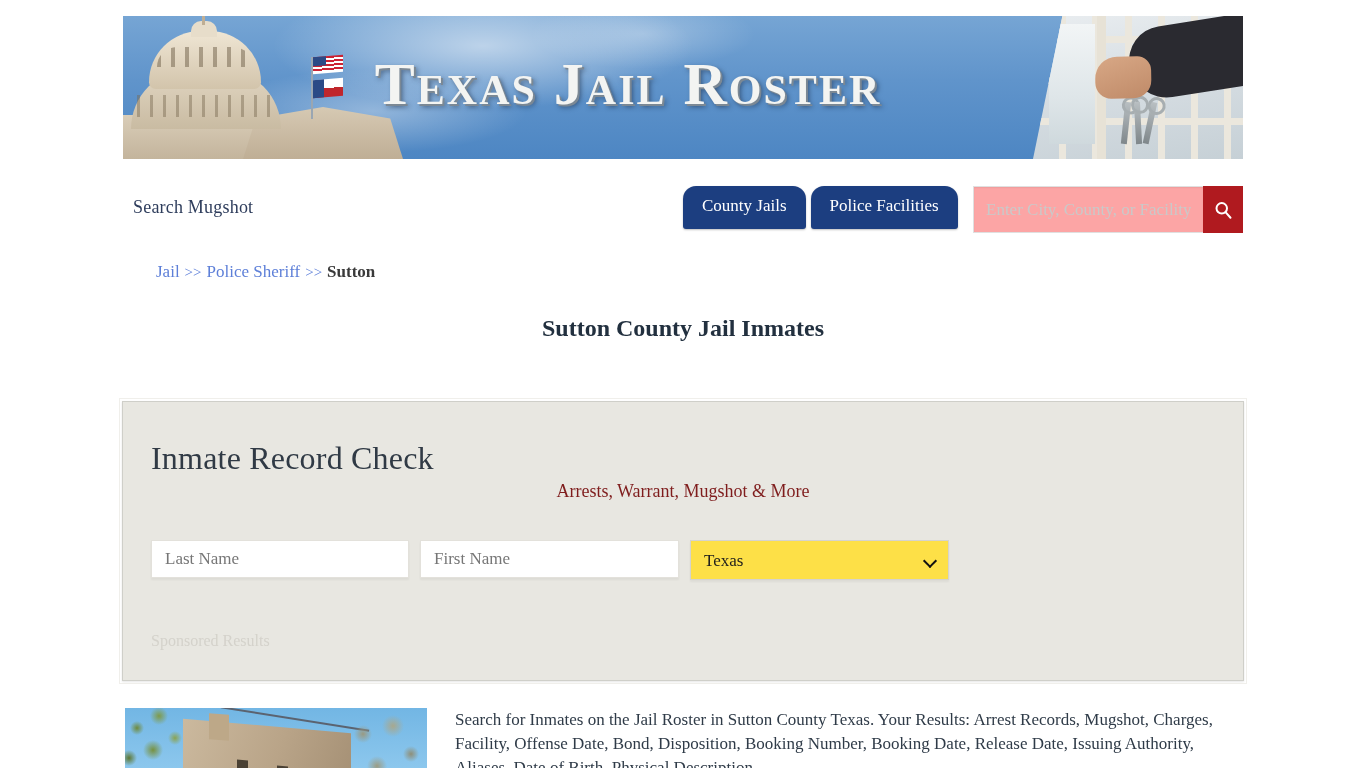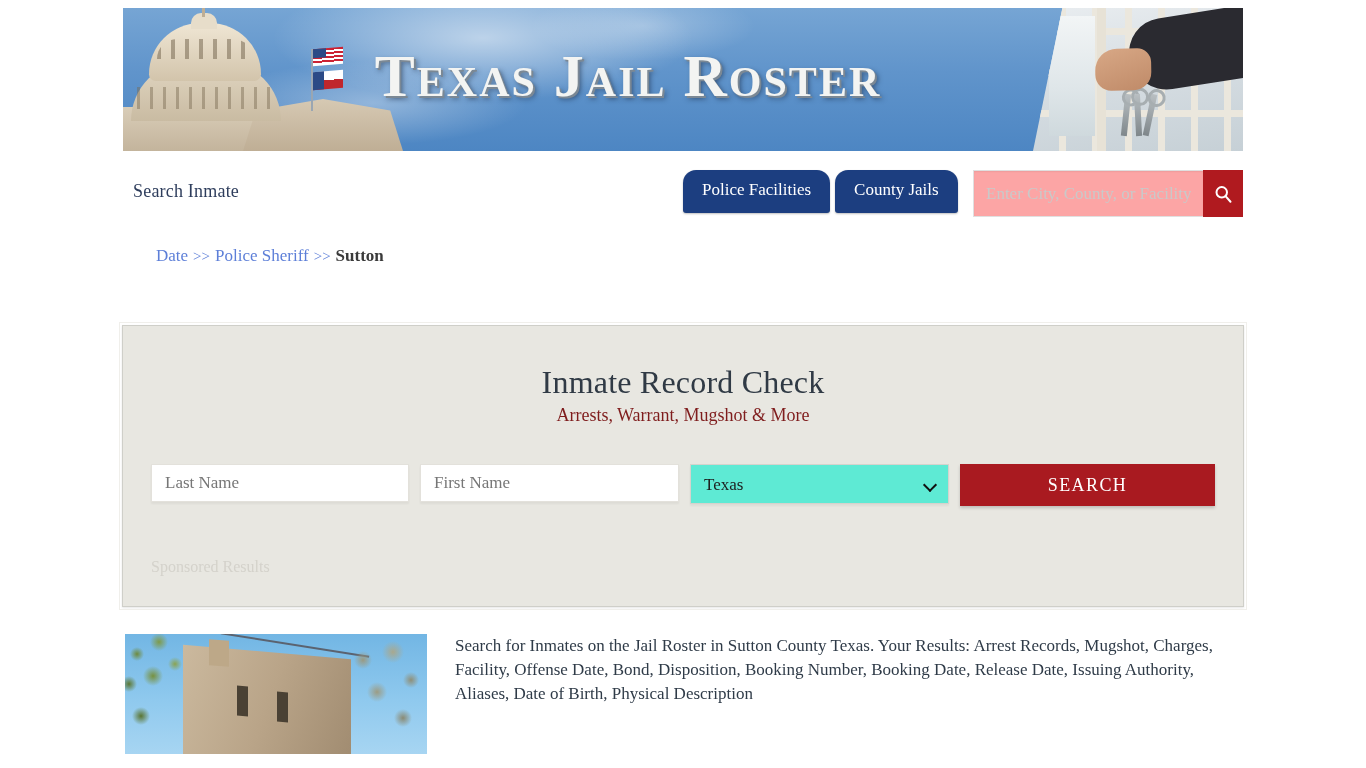--- a/index.html
+++ b/index.html
@@ -10,21 +10,21 @@
     font-family: "Liberation Serif", "DejaVu Serif", serif;
     overflow: hidden;
   }
   .page { width: 1366px; position: relative; }
 
   
   .banner {
     position: relative;
     width: 1120px;
     height: 143px;
-    margin: 8px auto;
+    margin: 16px auto;
     overflow: hidden;
     background: linear-gradient(180deg, #6f9fd0 0%, #5b91c9 40%, #4f87c4 100%);
   }
   .sky {
     position: absolute; inset: 0;
     background:
       radial-gradient(ellipse 300px 90px at 360px 30px, rgba(255,255,255,.55), rgba(255,255,255,0) 70%),
       radial-gradient(ellipse 220px 60px at 250px 95px, rgba(255,255,255,.35), rgba(255,255,255,0) 70%),
       radial-gradient(ellipse 160px 50px at 520px 18px, rgba(255,255,255,.30), rgba(255,255,255,0) 70%),
       linear-gradient(180deg, #76a5d4 0%, #6094cb 45%, #4d86c3 100%);
@@ -186,42 +186,42 @@
   .panel {
     width: 1122px; margin: 59px auto 0;
     background: #e8e7e1;
     border: 1px solid #cfcfc9;
     outline: 1px solid #f0efeb;
     outline-offset: 2px;
     padding: 38px 28px 30px;
     box-shadow: 0 1px 2px rgba(0,0,0,.10);
   }
   .panel h2 {
-    margin: 0; text-align: center; font-weight: 400;
+    margin: 0; text-align: left; font-weight: 400;
     font-size: 32px; color: #303a45; letter-spacing: .2px;
   }
   .panel .sub {
     text-align: center; font-size: 18px; color: #7f1d1d; margin-top: 4px;
   }
   .formrow {
     display: flex; gap: 11px; align-items: stretch;
     margin-top: 38px;
   }
   .fld {
     height: 38px; border: 1px solid #e3e1db; background: #fff;
     font-family: "Liberation Serif", "DejaVu Serif", serif;
     font-size: 17px; color: #3d3d3d; padding: 0 13px; outline: none;
     box-shadow: 0 2px 2px rgba(0,0,0,.05);
   }
   .fld::placeholder { color: #767676; }
   .f-first { width: 259px; }
   .f-last  { width: 258px; }
   .f-state {
     width: 259px; height: 40px; appearance: none;
-    background: #5eead4; border: 1px solid #d5d3cd;
+    background: #fde047; border: 1px solid #d5d3cd;
     padding: 0 13px; font-size: 17px; color: #1d1d1d;
     font-family: "Liberation Serif", "DejaVu Serif", serif;
     box-shadow: 0 2px 2px rgba(0,0,0,.05);
   }
   .selwrap { position: relative; }
   .selwrap:after {
     content: ""; position: absolute; right: 14px; top: 16px;
     width: 8px; height: 8px; border-right: 2px solid #111; border-bottom: 2px solid #111;
     transform: rotate(45deg); pointer-events: none;
   }
@@ -319,58 +319,58 @@
           <i></i>
           <i></i>
         </div>
       <div class="hand"></div>
     </div>
 
     <div class="banner-title">Texas Jail Roster</div>
   </div>
 
   <div class="navwrap">
-    <div class="brand">Search Inmate</div>
+    <div class="brand">Search Mugshot</div>
 
     <div class="tabgroup">
+      <div class="tab">County Jails</div>
       <div class="tab">Police Facilities</div>
-      <div class="tab">County Jails</div>
     </div>
 
     <div class="searchbox">
       <input type="text" placeholder="Enter City, County, or Facility" style="">
       <button class="search-btn">
         <span>
           <svg width="20" height="20" viewBox="0 0 24 24" fill="none" stroke="#ffffff" stroke-width="2.4">
             <circle cx="10.5" cy="10" r="6.3"></circle>
             <line x1="15.3" y1="14.8" x2="21" y2="21.3" stroke-linecap="round"></line>
           </svg>
         </span>
       </button>
     </div>
   </div>
 
   <div class="crumbs">
-    <a href="#">Date</a><span class="sep">&gt;&gt;</span><a href="#">Police Sheriff</a><span class="sep">&gt;&gt;</span><span class="cur">Sutton</span>
-  </div>
-
+    <a href="#">Jail</a><span class="sep">&gt;&gt;</span><a href="#">Police Sheriff</a><span class="sep">&gt;&gt;</span><span class="cur">Sutton</span>
+  </div>
+
+  <h1 class="ptitle">Sutton County Jail Inmates</h1>
 
   <div class="panel">
     <h2>Inmate Record Check</h2>
     <div class="sub">Arrests, Warrant, Mugshot &amp; More</div>
 
     <div class="formrow">
       <input class="fld f-last" type="text" placeholder="Last Name" style="">
       <input class="fld f-first" type="text" placeholder="First Name" style="">
       <span class="selwrap">
         <select class="f-state">
           <option>Texas</option>
         </select>
       </span>
-      <button class="btn-search">SEARCH</button>
     </div>
 
     <div class="sponsored">Sponsored Results</div>
   </div>
 
   <div class="content">
     <div class="thumb">
       <div class="t-tree-l"></div>
       <div class="t-bldg"></div>
       <div class="t-chim"></div>

